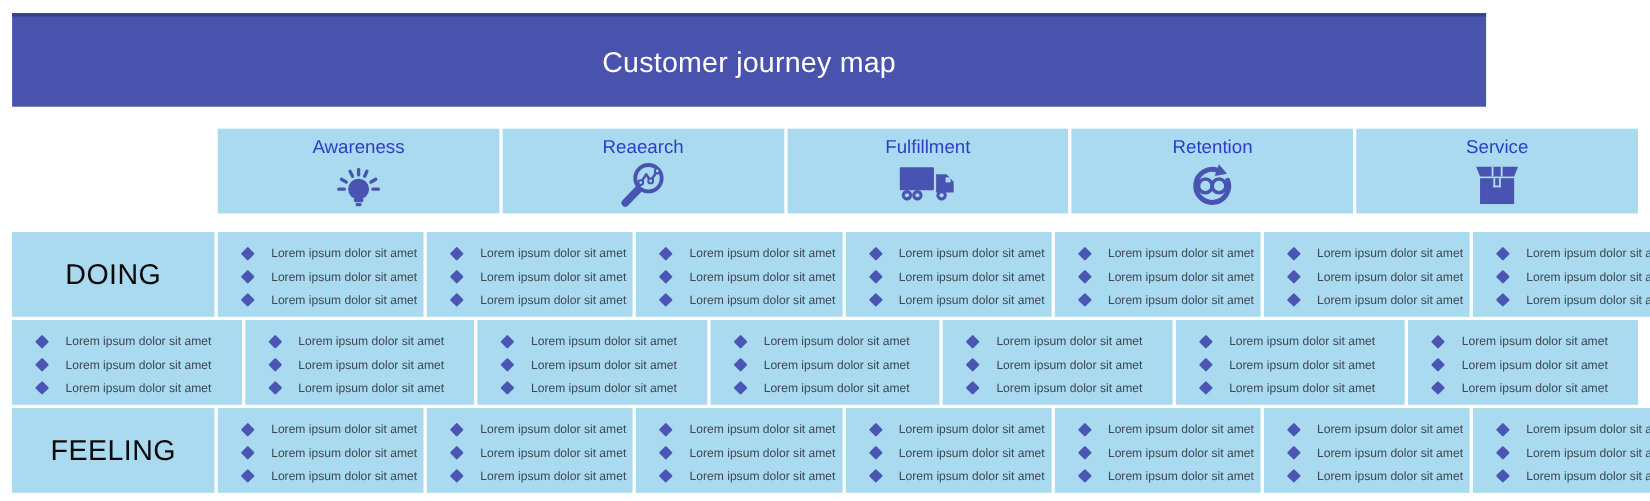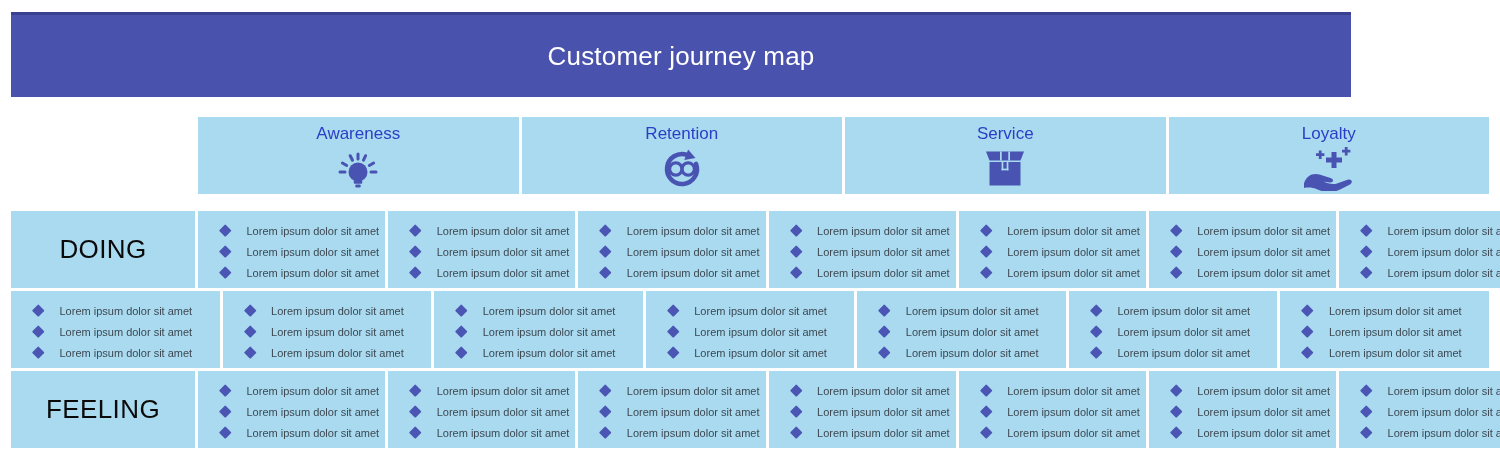--- a/index.html
+++ b/index.html
@@ -62,22 +62,51 @@
     <div class="hicon">
   <svg viewBox="0 0 64 46" fill="none">
     <path d="M19 27 L14 27 M20.7 20.5 L16.4 18 M26.5 15.2 L24.2 10.7 M32 14 L32 9 M37.5 15.2 L39.6 10.7 M43.3 20.5 L47.6 18 M45 27 L50 27" stroke="currentColor" stroke-width="3" stroke-linecap="round"></path>
     <circle cx="32" cy="27" r="9.5" fill="currentColor"></circle>
     <rect x="27.8" y="35.2" width="8.4" height="3.6" rx="1" fill="currentColor"></rect>
     <rect x="29.3" y="39.6" width="5.4" height="2.8" rx="1.2" fill="currentColor"></rect>
   </svg>
 </div>
   </div>
 
-
-
+  <div class="hcell">
+    <div class="hlabel">Reaearch</div>
+    <div class="hicon">
+  <svg viewBox="0 0 64 46" fill="none">
+    <circle cx="36.5" cy="17" r="12" stroke="currentColor" stroke-width="3.5"></circle>
+    <path d="M27 27.5 L15.5 39.5" stroke="currentColor" stroke-width="7" stroke-linecap="round"></path>
+    <path d="M29.5 21 L34.5 13.5 L38.5 19.5 L44.5 10.5" stroke="currentColor" stroke-width="2.3" stroke-linejoin="round"></path>
+    <circle class="bgfill" cx="29.5" cy="21" r="2.2" stroke="currentColor" stroke-width="1.8"></circle>
+    <circle class="bgfill" cx="38.5" cy="19.5" r="2.2" stroke="currentColor" stroke-width="1.8"></circle>
+    <circle class="bgfill" cx="44.5" cy="10.5" r="2.2" stroke="currentColor" stroke-width="1.8"></circle>
+  </svg>
+</div>
+  </div>
+
+
+  <div class="hcell">
+    <div class="hlabel">Fulfillment</div>
+    <div class="hicon">
+  <svg viewBox="0 0 64 46">
+    <rect x="7" y="7" width="31" height="21" rx="1" fill="currentColor"></rect>
+    <path d="M40 13.5 H49.5 L56 20.5 V30 H40 Z" fill="currentColor"></path>
+    <rect class="bgfill" x="48.6" y="16.2" width="4.6" height="4.6"></rect>
+    <circle cx="13.5" cy="32.5" r="4.7" fill="currentColor"></circle>
+    <circle cx="23" cy="32.5" r="4.7" fill="currentColor"></circle>
+    <circle cx="45" cy="32.5" r="4.7" fill="currentColor"></circle>
+    <circle class="bgfill" cx="13.5" cy="32.5" r="1.9"></circle>
+    <circle class="bgfill" cx="23" cy="32.5" r="1.9"></circle>
+    <circle class="bgfill" cx="45" cy="32.5" r="1.9"></circle>
+  </svg>
+</div>
+  </div>
 
   <div class="hcell">
     <div class="hlabel">Retention</div>
     <div class="hicon">
   <svg viewBox="0 0 64 46" fill="none">
     <path d="M46.1 18.9 A15 15 0 1 1 37.1 9.9" stroke="currentColor" stroke-width="4.5" stroke-linecap="round"></path>
     <polygon points="34.3,14.9 38.1,4.4 45.5,12.9" fill="currentColor"></polygon>
     <circle cx="25.8" cy="24" r="6.2" stroke="currentColor" stroke-width="3.2"></circle>
     <circle cx="38.2" cy="24" r="6.2" stroke="currentColor" stroke-width="3.2"></circle>
   </svg>
@@ -92,34 +121,20 @@
     <rect x="16.5" y="17" width="31" height="23.5" fill="currentColor"></rect>
     <rect class="bgfill" x="27" y="6.5" width="1.7" height="9"></rect>
     <rect class="bgfill" x="35.3" y="6.5" width="1.7" height="9"></rect>
     <rect class="bgfill" x="28.6" y="17" width="1.7" height="8.3"></rect>
     <rect class="bgfill" x="33.7" y="17" width="1.7" height="8.3"></rect>
     <rect class="bgfill" x="28.6" y="23.6" width="6.8" height="1.7"></rect>
   </svg>
 </div>
   </div>
 
-  <div class="hcell">
-    <div class="hlabel">Loyalty</div>
-    <div class="hicon">
-  <svg viewBox="0 0 64 46">
-    <path d="M34.5 7 h5 v5.5 h5.5 v5 h-5.5 v5.5 h-5 v-5.5 h-5.5 v-5 h5.5 z" fill="currentColor"></path>
-    <path d="M21.8 5.5 h2.8 v2.8 h2.8 v2.8 h-2.8 v2.8 h-2.8 v-2.8 h-2.8 v-2.8 h2.8 z" fill="currentColor"></path>
-    <path d="M47.8 2 h2.8 v2.8 h2.8 v2.8 h-2.8 v2.8 h-2.8 v-2.8 h-2.8 v-2.8 h2.8 z" fill="currentColor"></path>
-    <path d="M7 38.5 C9 30.5 16 27.5 22.5 29.5 L33.5 33 C36.5 34 37 36.5 34.5 37.2
-             C32.5 37.8 29 37 26.5 36.2 C30.5 38.6 36 39.6 40 38.4 L50.5 34.8
-             C54.5 33.4 56.5 37.2 53 39.4 L42 45 C35 48 27 47.5 20.5 44.5
-             C16 42.5 11 42.2 7 43 Z" fill="currentColor"></path>
-  </svg>
-</div>
-  </div>
 </div>
     <div>
   <div class="brow">
     <div class="rlabel">DOING</div>
 
   <div class="bcell">
   <div class="item">
     <span class="diamond"></span>
     <span class="itext">Lorem ipsum dolor sit amet</span>
   </div>

